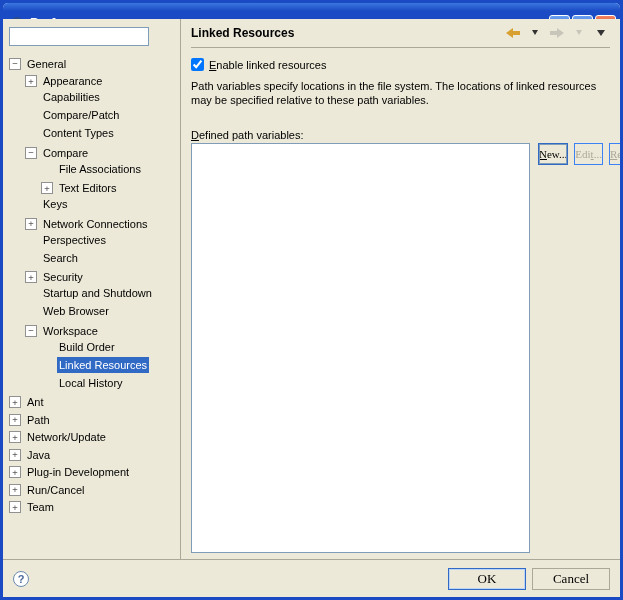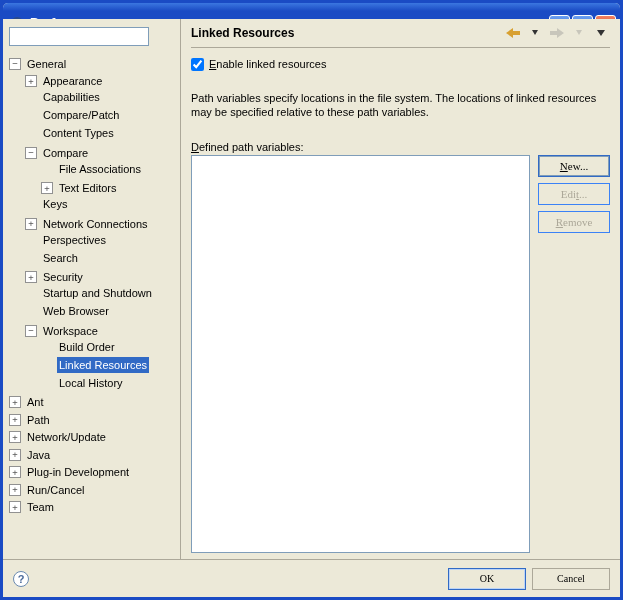--- a/index.html
+++ b/index.html
@@ -128,35 +128,35 @@
   .page-title {
     font-size: 12px;
     font-weight: bold;
     flex: 1;
   }
   .nav-arrows { display: flex; gap: 4px; align-items:center; }
   .nav-arrows span { width:18px; height:16px; display:inline-flex; align-items:center; justify-content:center; }
 
   .hr { height: 1px; background: #aca899; margin: 0 0 10px 0; }
 
-  .checkbox-row { display: flex; align-items: flex-start; margin-bottom: 20px; }
+  .checkbox-row { display: flex; align-items: center; margin-bottom: 8px; }
   .checkbox-row input { margin: 0 5px 0 0; }
   .checkbox-row label u { text-decoration: underline; }
 
   .desc-text { margin-bottom: 22px; line-height: 14px; }
   .field-label { margin-bottom: 2px; }
 
   .listbox-row { display: flex; gap: 8px; flex:1; min-height:0; }
   .listbox {
     flex: 1;
     border: 1px solid #7f9db9;
     background: #fff;
     min-height: 340px;
   }
-  .side-btns { display: flex; flex-direction: column; gap: 6px; width: 72px; }
+  .side-btns { display: flex; flex-direction: row; gap: 6px; width: 72px; }
   .side-btn {
     height: 22px;
     border: 1px solid #3b82f6;
     background: #ece9d8;
     font-family: Tahoma;
     font-size: 11px;
     text-align: center;
     padding:0;
   }
   .side-btn.default {
@@ -181,21 +181,21 @@
     display:inline-flex; align-items:center; justify-content:center;
     font-size:11px; font-weight:bold;
     background:#fff;
   }
   .footer .spacer { flex:1; }
   .foot-btn {
     width: 78px; height: 22px;
     margin-left: 6px;
     border: 1px solid #aca899;
     background: #ece9d8;
-    font-family: Tahoma; font-size: 10px;
+    font-family: Tahoma; font-size: 13px;
   }
   .foot-btn.default {
     border: 1px solid #316ac5;
     box-shadow: inset 0 0 0 1px #bcd4f6;
   }
 </style>
 </head>
 <body>
 
 <div class="window">

